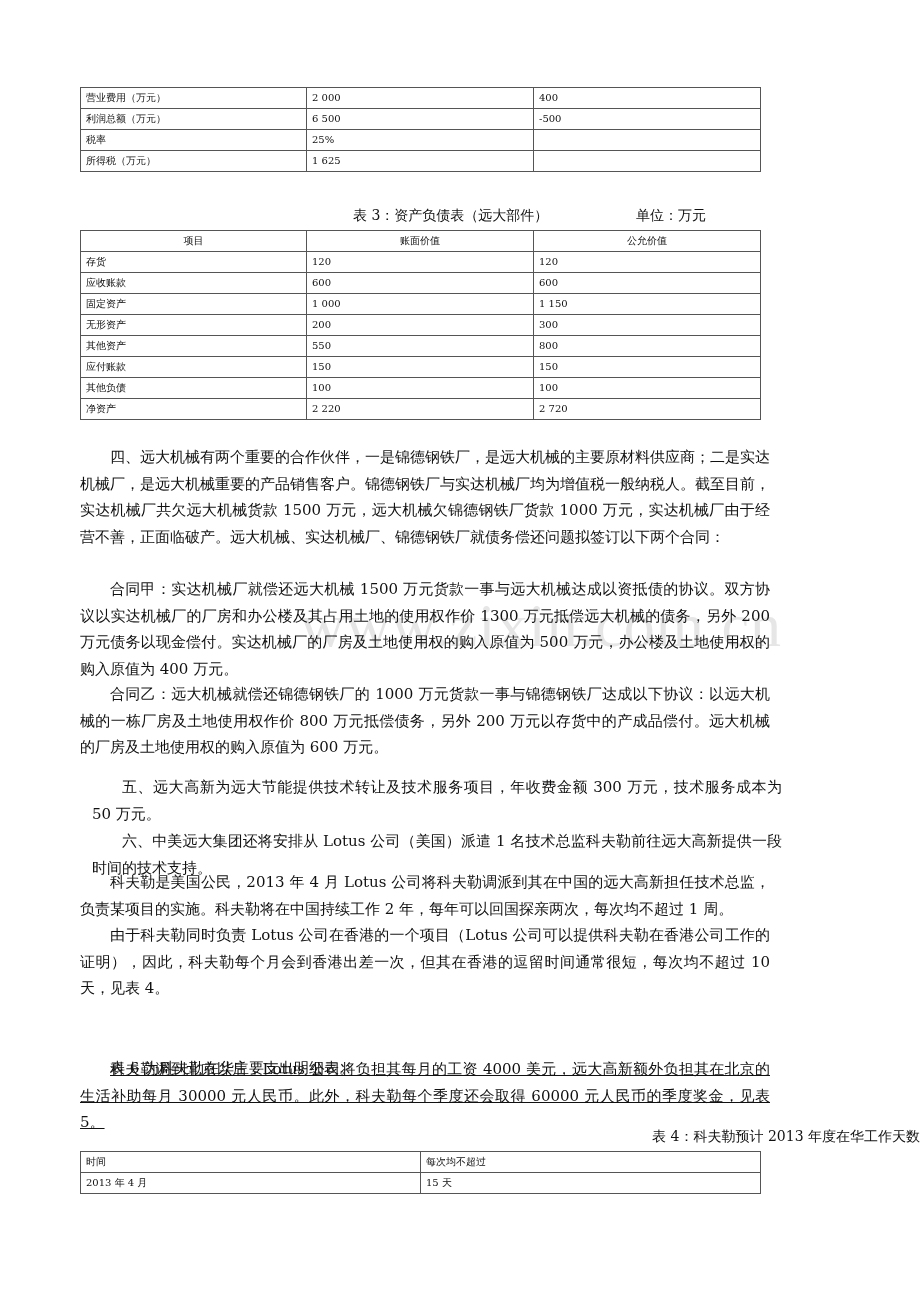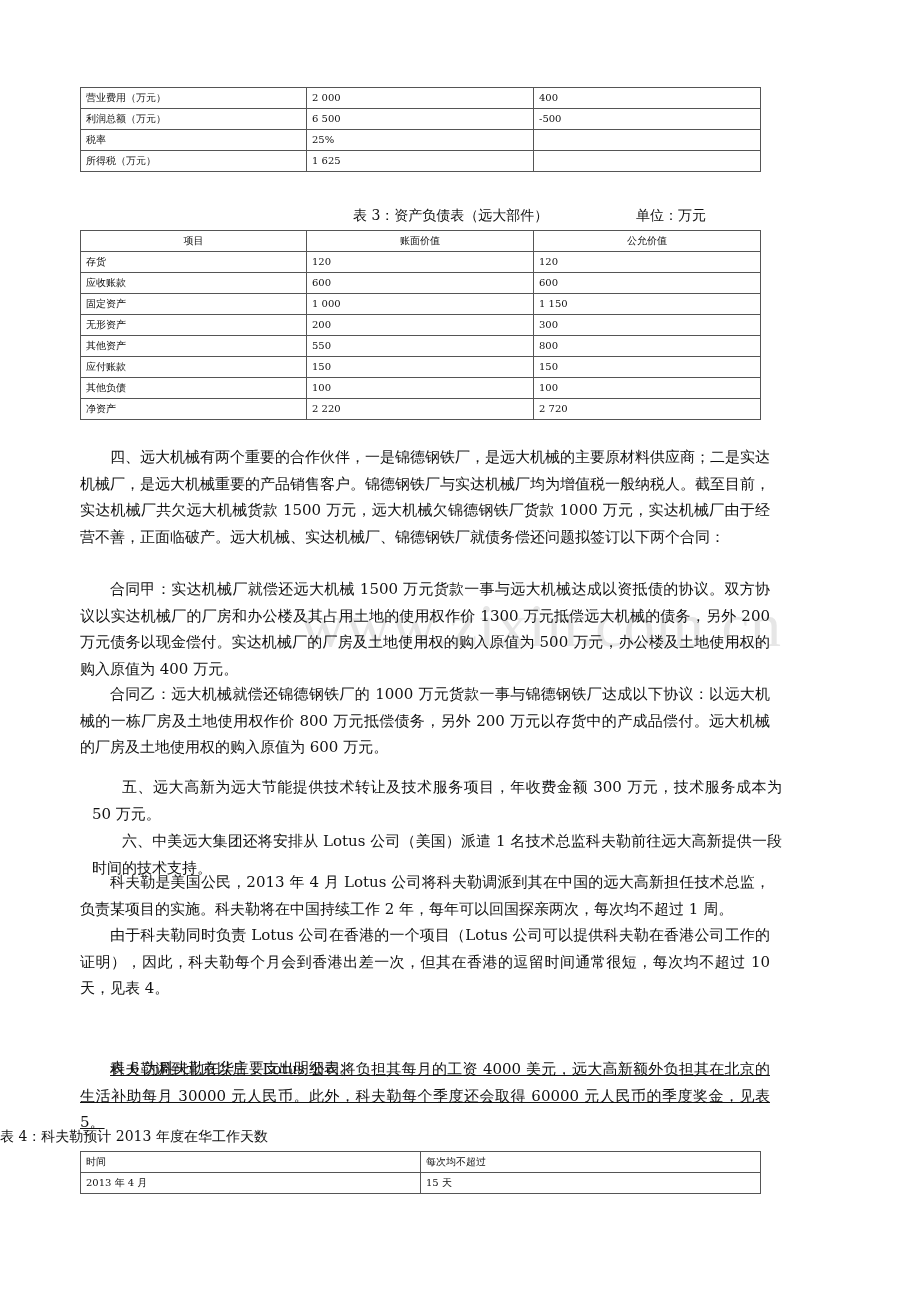--- a/index.html
+++ b/index.html
@@ -135,21 +135,21 @@
   <p class="para" style="top:444px; margin:0;">四、远大机械有两个重要的合作伙伴，一是锦德钢铁厂，是远大机械的主要原材料供应商；二是实达机械厂，是远大机械重要的产品销售客户。锦德钢铁厂与实达机械厂均为增值税一般纳税人。截至目前，实达机械厂共欠远大机械货款 1500 万元，远大机械欠锦德钢铁厂货款 1000 万元，实达机械厂由于经营不善，正面临破产。远大机械、实达机械厂、锦德钢铁厂就债务偿还问题拟签订以下两个合同：</p>
   <p class="para" style="top:576px; margin:0;">合同甲：实达机械厂就偿还远大机械 1500 万元货款一事与远大机械达成以资抵债的协议。双方协议以实达机械厂的厂房和办公楼及其占用土地的使用权作价 1300 万元抵偿远大机械的债务，另外 200 万元债务以现金偿付。实达机械厂的厂房及土地使用权的购入原值为 500 万元，办公楼及土地使用权的购入原值为 400 万元。</p>
   <p class="para" style="top:681px; margin:0;">合同乙：远大机械就偿还锦德钢铁厂的 1000 万元货款一事与锦德钢铁厂达成以下协议：以远大机械的一栋厂房及土地使用权作价 800 万元抵偿债务，另外 200 万元以存货中的产成品偿付。远大机械的厂房及土地使用权的购入原值为 600 万元。</p>
   <p class="para" style="top:762px; margin:12px;">五、远大高新为远大节能提供技术转让及技术服务项目，年收费金额 300 万元，技术服务成本为 50 万元。</p>
   <p class="para" style="top:816px; margin:12px;">六、中美远大集团还将安排从 Lotus 公司（美国）派遣 1 名技术总监科夫勒前往远大高新提供一段时间的技术支持。</p>
   <p class="para" style="top:869px; margin:0;">科夫勒是美国公民，2013 年 4 月 Lotus 公司将科夫勒调派到其在中国的远大高新担任技术总监，负责某项目的实施。科夫勒将在中国持续工作 2 年，每年可以回国探亲两次，每次均不超过 1 周。</p>
   <p class="para" style="top:922px; margin:0;">由于科夫勒同时负责 Lotus 公司在香港的一个项目（Lotus 公司可以提供科夫勒在香港公司工作的证明），因此，科夫勒每个月会到香港出差一次，但其在香港的逗留时间通常很短，每次均不超过 10 天，见表 4。</p>
   <p class="para" style="top:1056px; margin:0;text-decoration:underline;">科夫勒调到北京以后，Lotus 公司将负担其每月的工资 4000 美元，远大高新额外负担其在北京的生活补助每月 30000 元人民币。此外，科夫勒每个季度还会取得 60000 元人民币的季度奖金，见表 5。</p>
   <p class="para" style="top:1055px; margin:0;">表 6 为科夫勒在华主要支出明细表。</p>
 
-  <div class="caption" style="left:0; width:920px; text-align:left; top:1128px;">表 4：科夫勒预计 2013 年度在华工作天数</div>
+  <div class="caption" style="left:0; width:920px; text-align:right; top:1128px;">表 4：科夫勒预计 2013 年度在华工作天数</div>
 
   <table class="grid" style="top:1151px;">
     <colgroup>
         <col style="width:340px">
         <col style="width:340px">
       </colgroup>
     <thead>
       <tr>
         <td>时间</td>
         <td>每次均不超过</td>

